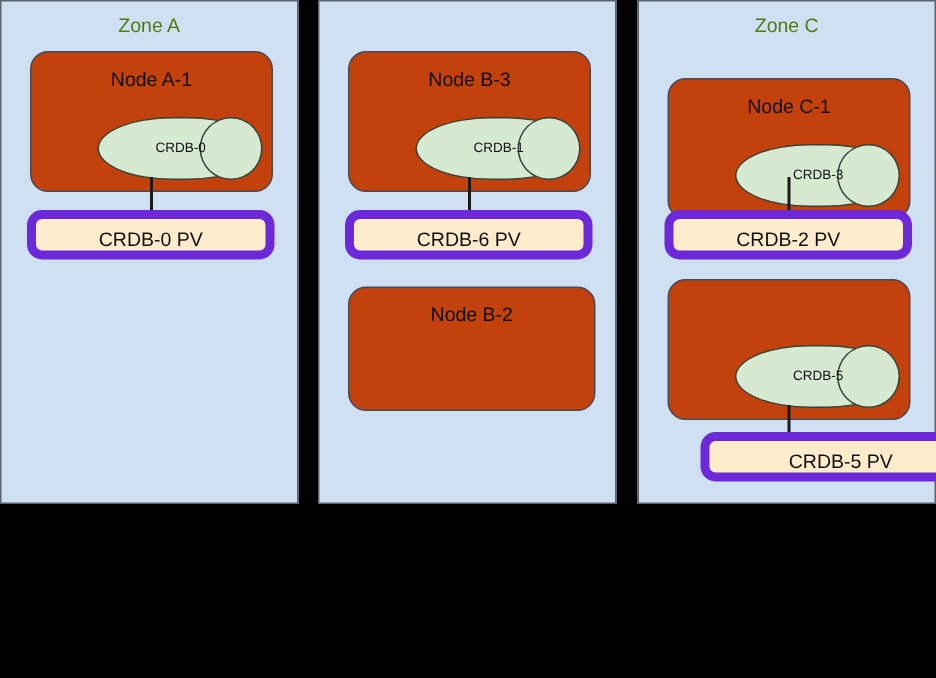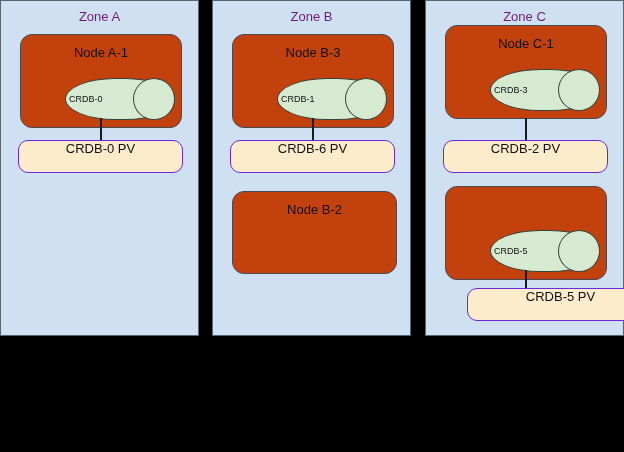--- a/index.html
+++ b/index.html
@@ -28,21 +28,21 @@
     border: 1px solid #5a6473;
     box-sizing: border-box;
   }
   .zone-title {
     position: absolute;
     left: 0;
     right: 0;
     top: 8px;
     text-align: center;
     font-size: 13px;
-    color: #701a75;
+    color: #4d7c0f;
     line-height: 15px;
   }
   .node {
     position: absolute;
     background: #c2410c;
     border: 1px solid #4a4a55;
     border-radius: 12px;
     box-sizing: border-box;
   }
   .node-title {
@@ -80,33 +80,33 @@
     border: 1px solid #36433a;
     border-radius: 50%;
     box-sizing: border-box;
   }
   .cyl-label {
     position: absolute;
     left: 4px;
     top: 50%;
     width: 62%;
     transform: translateY(-50%);
-    text-align: left;
+    text-align: right;
     font-size: 9px;
     color: #111111;
     line-height: 11px;
   }
   .pv {
     position: absolute;
     background: #fdeccb;
-    border: 1px solid #6d28d9;
+    border: 6px solid #6d28d9;
     border-radius: 10px;
     box-sizing: border-box;
     display: flex;
-    align-items: flex-start;
+    align-items: flex-end;
     justify-content: center;
   }
   .pv-label {
     font-size: 13px;
     color: #111111;
     line-height: 15px;
   }
   .connector {
     position: absolute;
     width: 2px;
@@ -131,21 +131,20 @@
     </div>
 
     <div class="connector" style="left:99px; top:117px; height:24px;"></div>
 
     <div class="pv" style="left:17px; top:139px; width:165px; height:33px;">
       <span class="pv-label">CRDB-0 PV</span>
     </div>
   </div>
 
   <div class="zone" style="left:212px; top:0px; width:199px; height:336px;">
-    <div class="zone-title">Zone B</div>
 
     <div class="node" style="left:19px; top:33px; width:162px; height:94px;">
       <div class="node-title">Node B-3</div>
       <div class="cyl" style="left:44px; top:43px; width:110px; height:42px;">
         <div class="cyl-body"></div>
         <div class="cyl-cap"></div>
         <div class="cyl-label">CRDB-1</div>
       </div>
     </div>
 
@@ -156,21 +155,21 @@
     </div>
 
     <div class="node" style="left:19px; top:190px; width:165px; height:83px;">
       <div class="node-title">Node B-2</div>
     </div>
   </div>
 
   <div class="zone" style="left:425px; top:0px; width:199px; height:336px;">
     <div class="zone-title">Zone C</div>
 
-    <div class="node" style="left:19px; top:24px; width:162px; height:94px;">
+    <div class="node" style="left:19px; top:51px; width:162px; height:94px;">
       <div class="node-title">Node C-1</div>
       <div class="cyl" style="left:44px; top:43px; width:110px; height:42px;">
         <div class="cyl-body"></div>
         <div class="cyl-cap"></div>
         <div class="cyl-label">CRDB-3</div>
       </div>
     </div>
 
     <div class="connector" style="left:99px; top:117px; height:24px;"></div>
 

